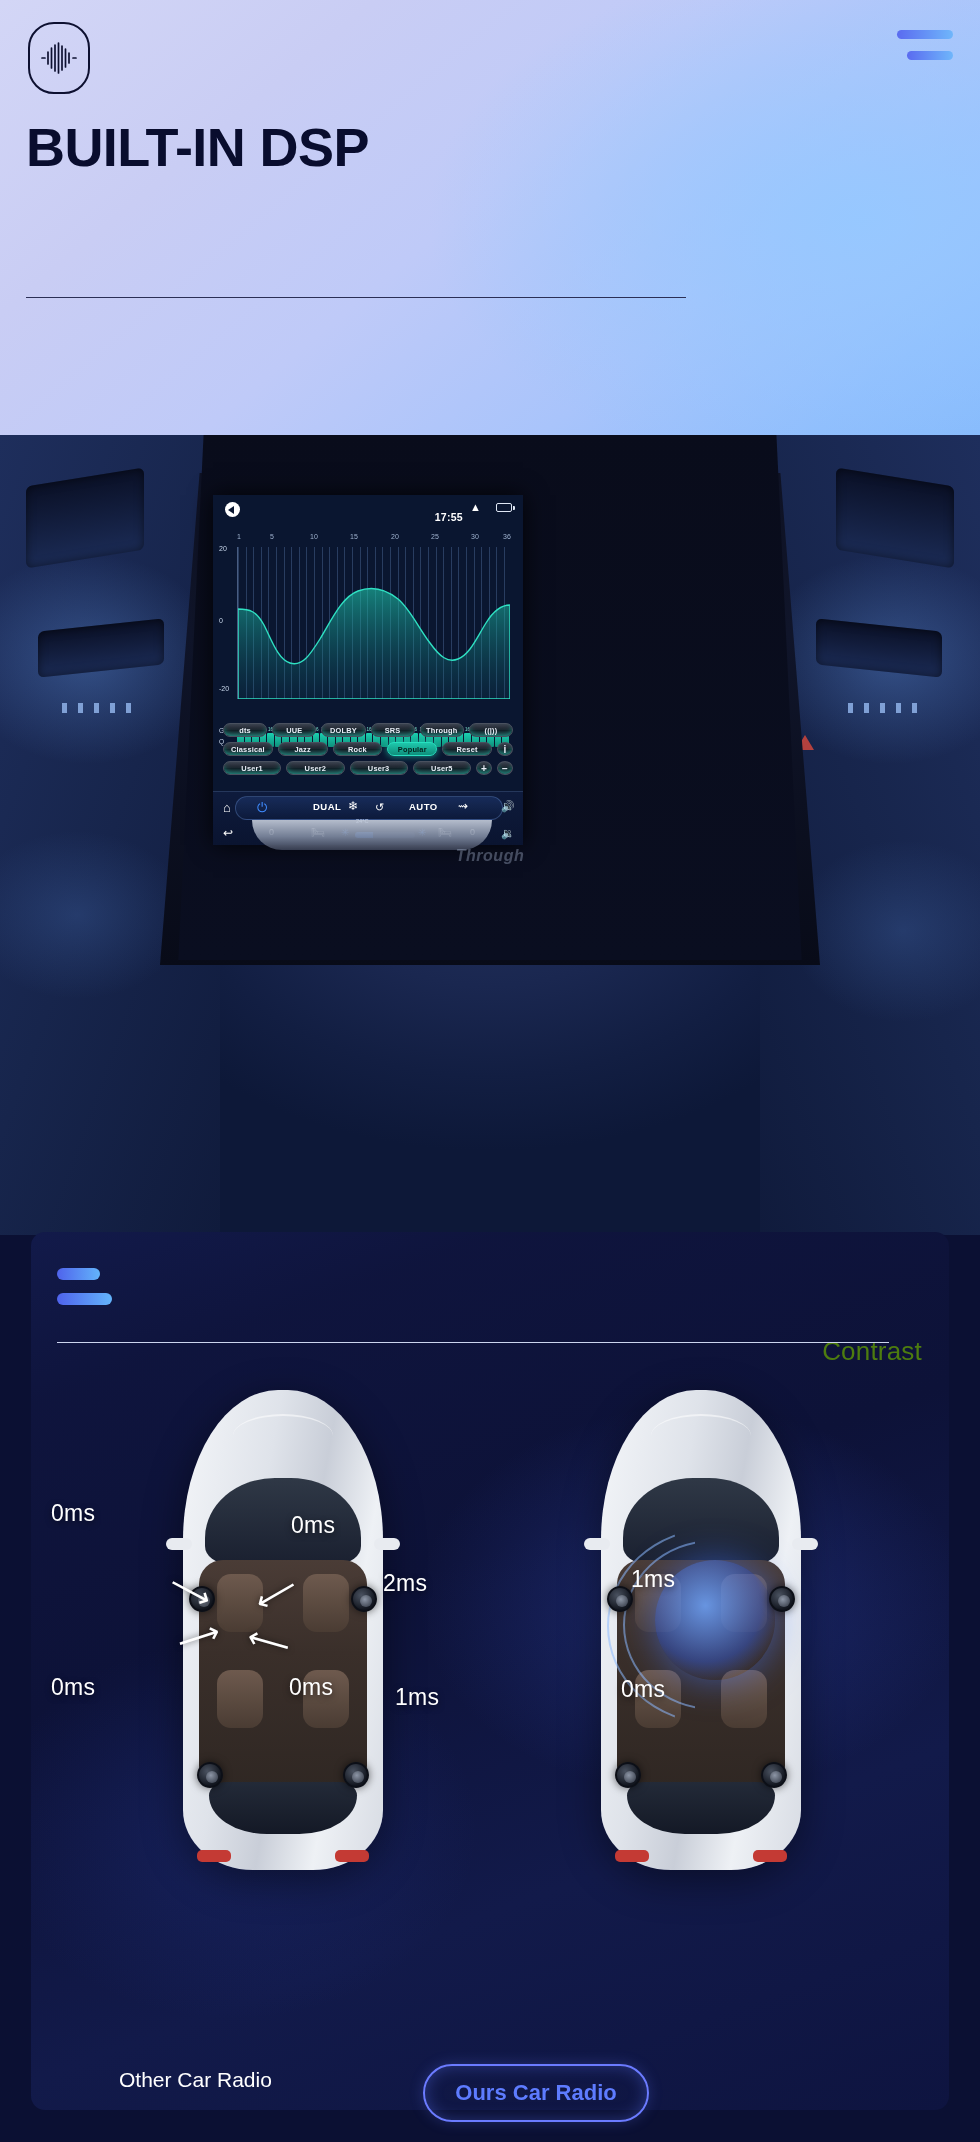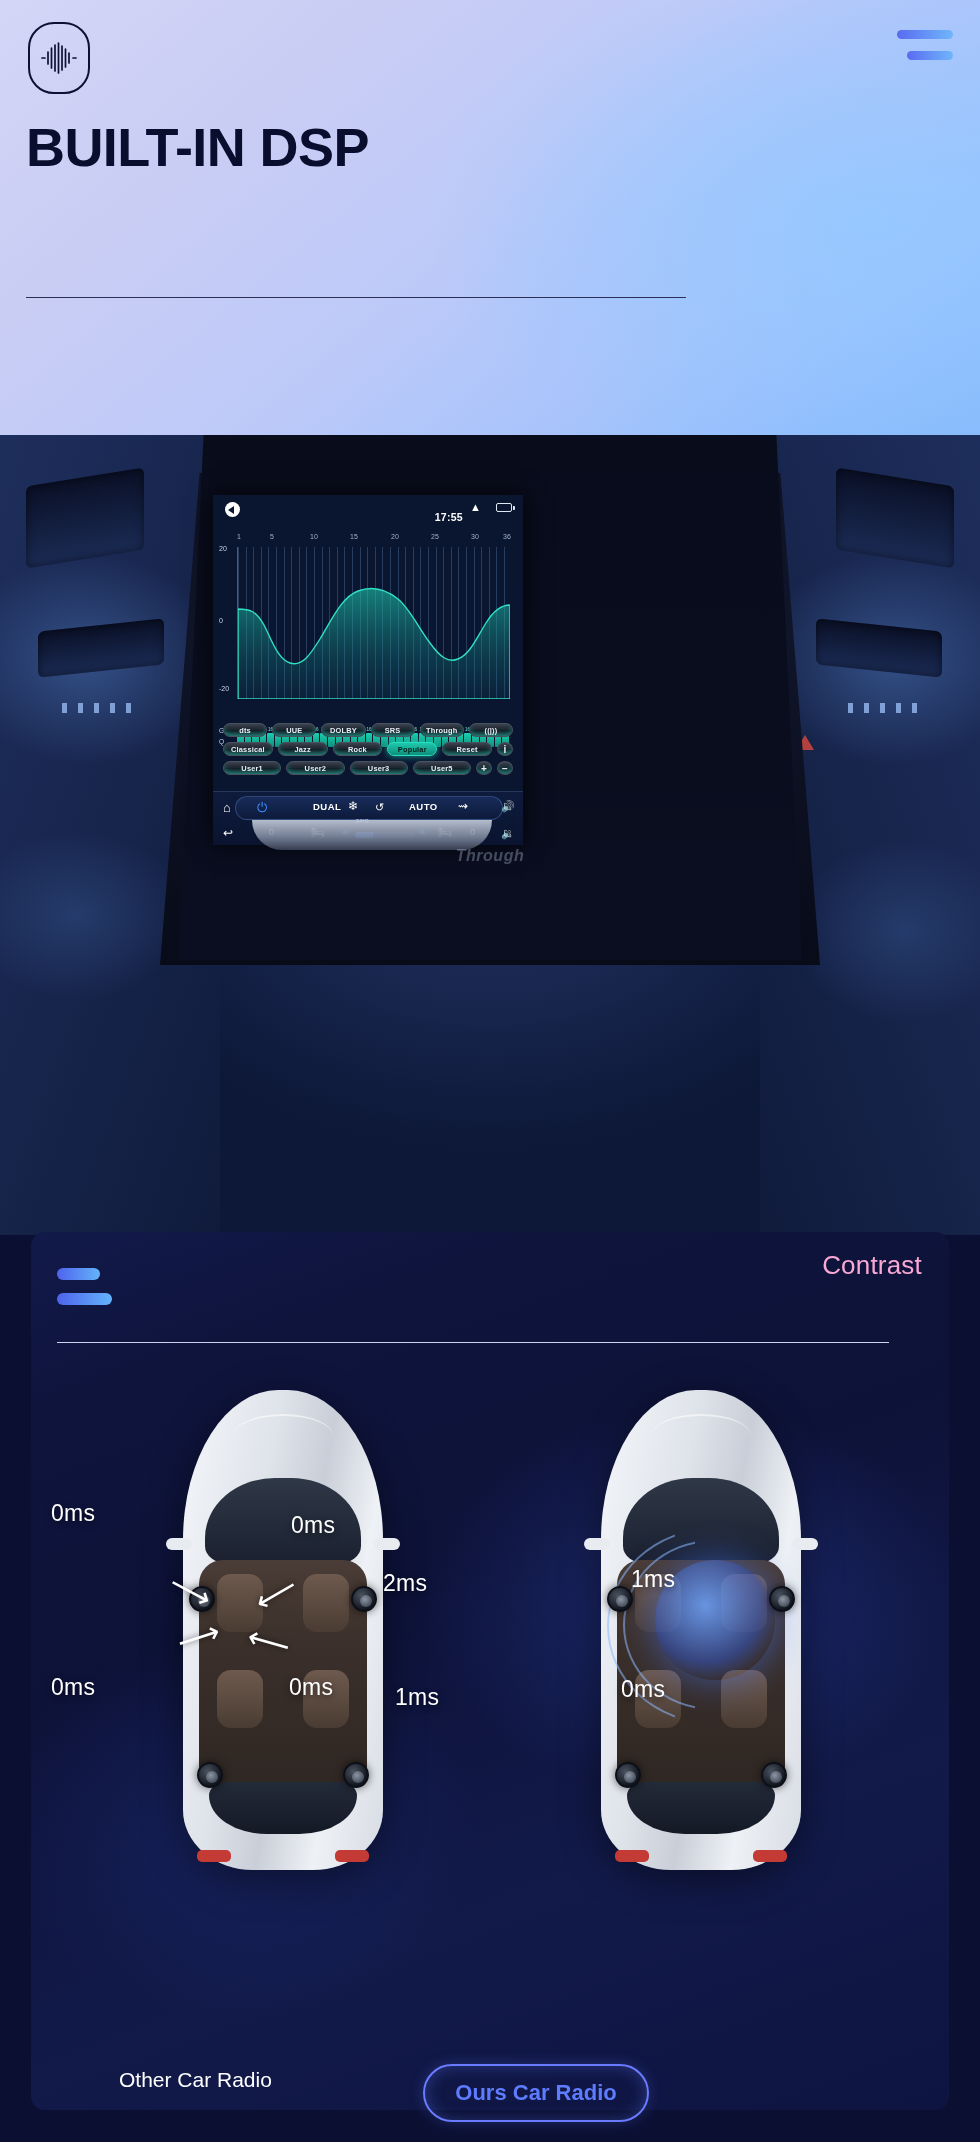--- a/index.html
+++ b/index.html
@@ -203,22 +203,22 @@
       radial-gradient(ellipse 420px 300px at 72% 42%, rgba(60,90,220,.30), rgba(0,0,0,0) 65%),
       radial-gradient(ellipse 360px 280px at 22% 68%, rgba(45,70,180,.22), rgba(0,0,0,0) 68%),
       linear-gradient(160deg,#121a4a 0%,#10164191 14%,#0d1238 40%,#121a4a 70%,#0e1440 100%);
     background-color:#0d1238;
   }
   .card-bars{ position:absolute; left:57px; top:1268px; }
   .card-bars .bar{ height:12px; border-radius:7px; background:linear-gradient(90deg,#4f63ec 0%,#63b4fb 100%); }
   .card-bars .bar.c1{ width:43px; }
   .card-bars .bar.c2{ width:55px; margin-top:13px; }
   .card-title{
-    position:absolute; right:58px; top:1250px;
-    font-size:26px; color:#f9a8d4; letter-spacing:.2px;
+    position:absolute; right:58px; top:1336px;
+    font-size:26px; color:#4d7c0f; letter-spacing:.2px;
   }
   .card-rule{ position:absolute; left:57px; top:1342px; width:832px; height:0; border-top:1.4px solid #ccd5ef; }
 
   
   .carzone{ position:absolute; left:31px; top:1360px; width:918px; height:620px; }
   .car{ position:absolute; top:30px; width:200px; height:480px; }
   .car.left{ left:152px; }
   .car.right{ left:570px; }
   .car-body{
     position:absolute; left:0; top:0; width:200px; height:480px;

